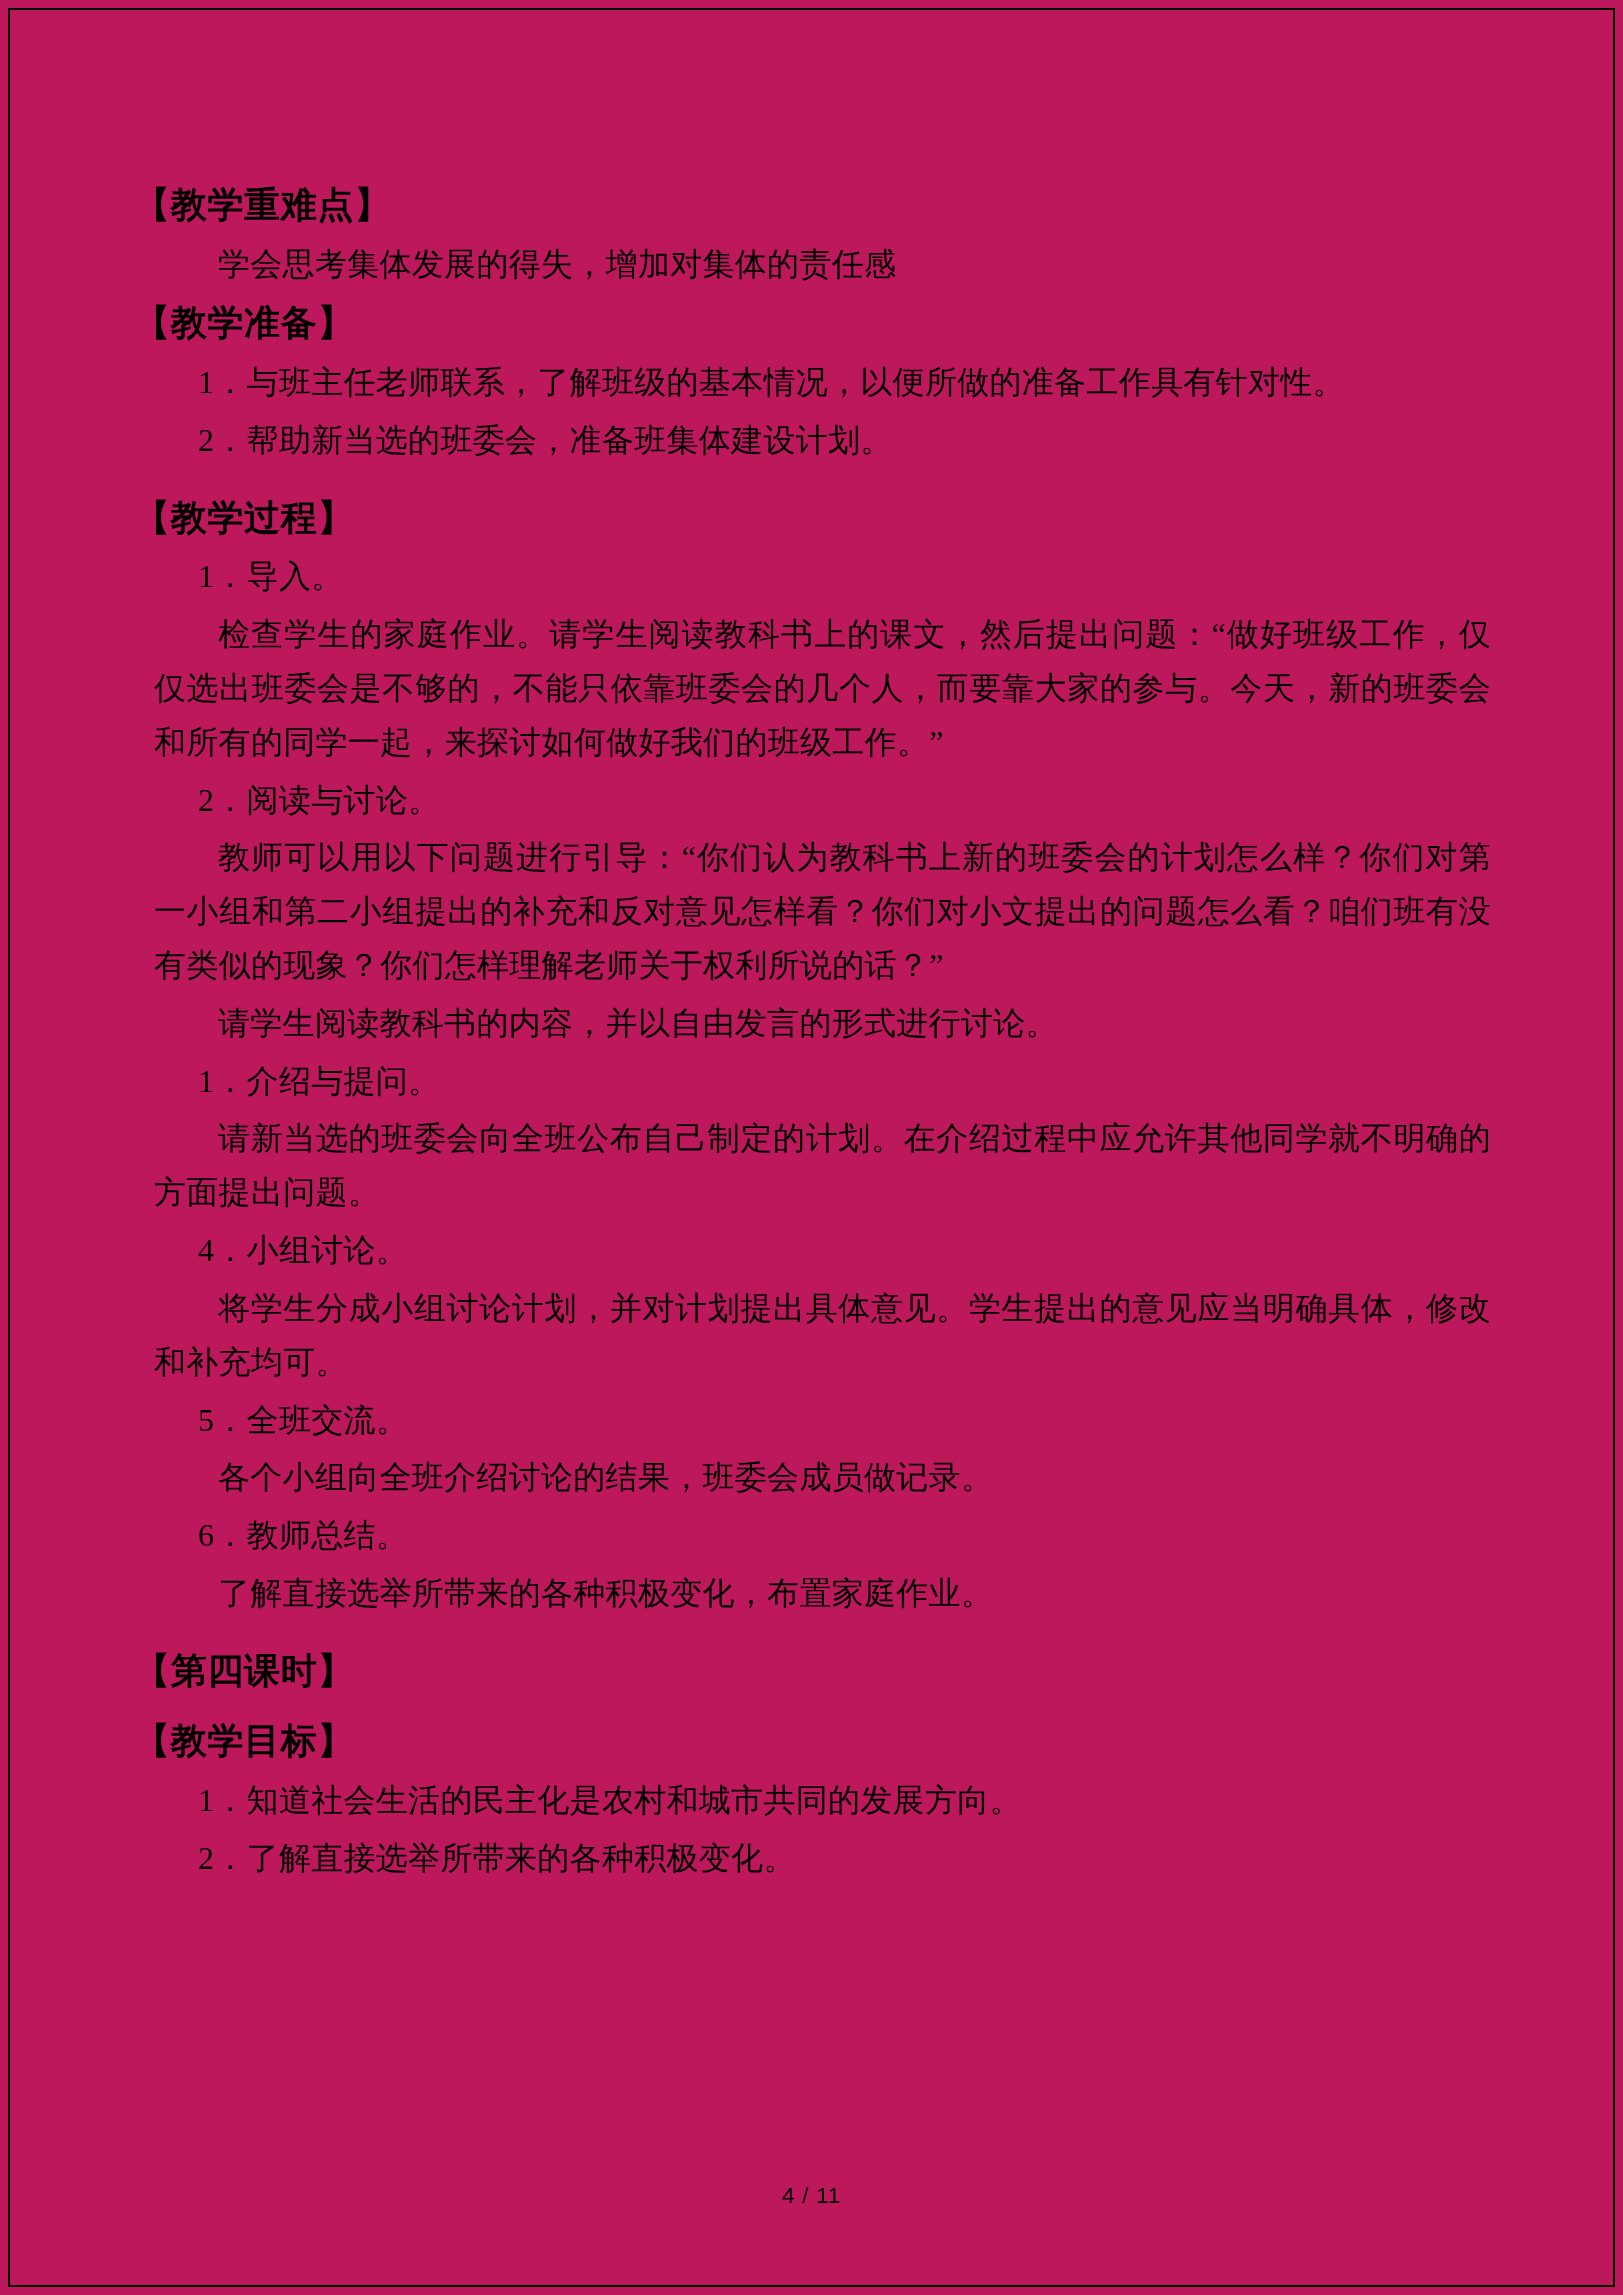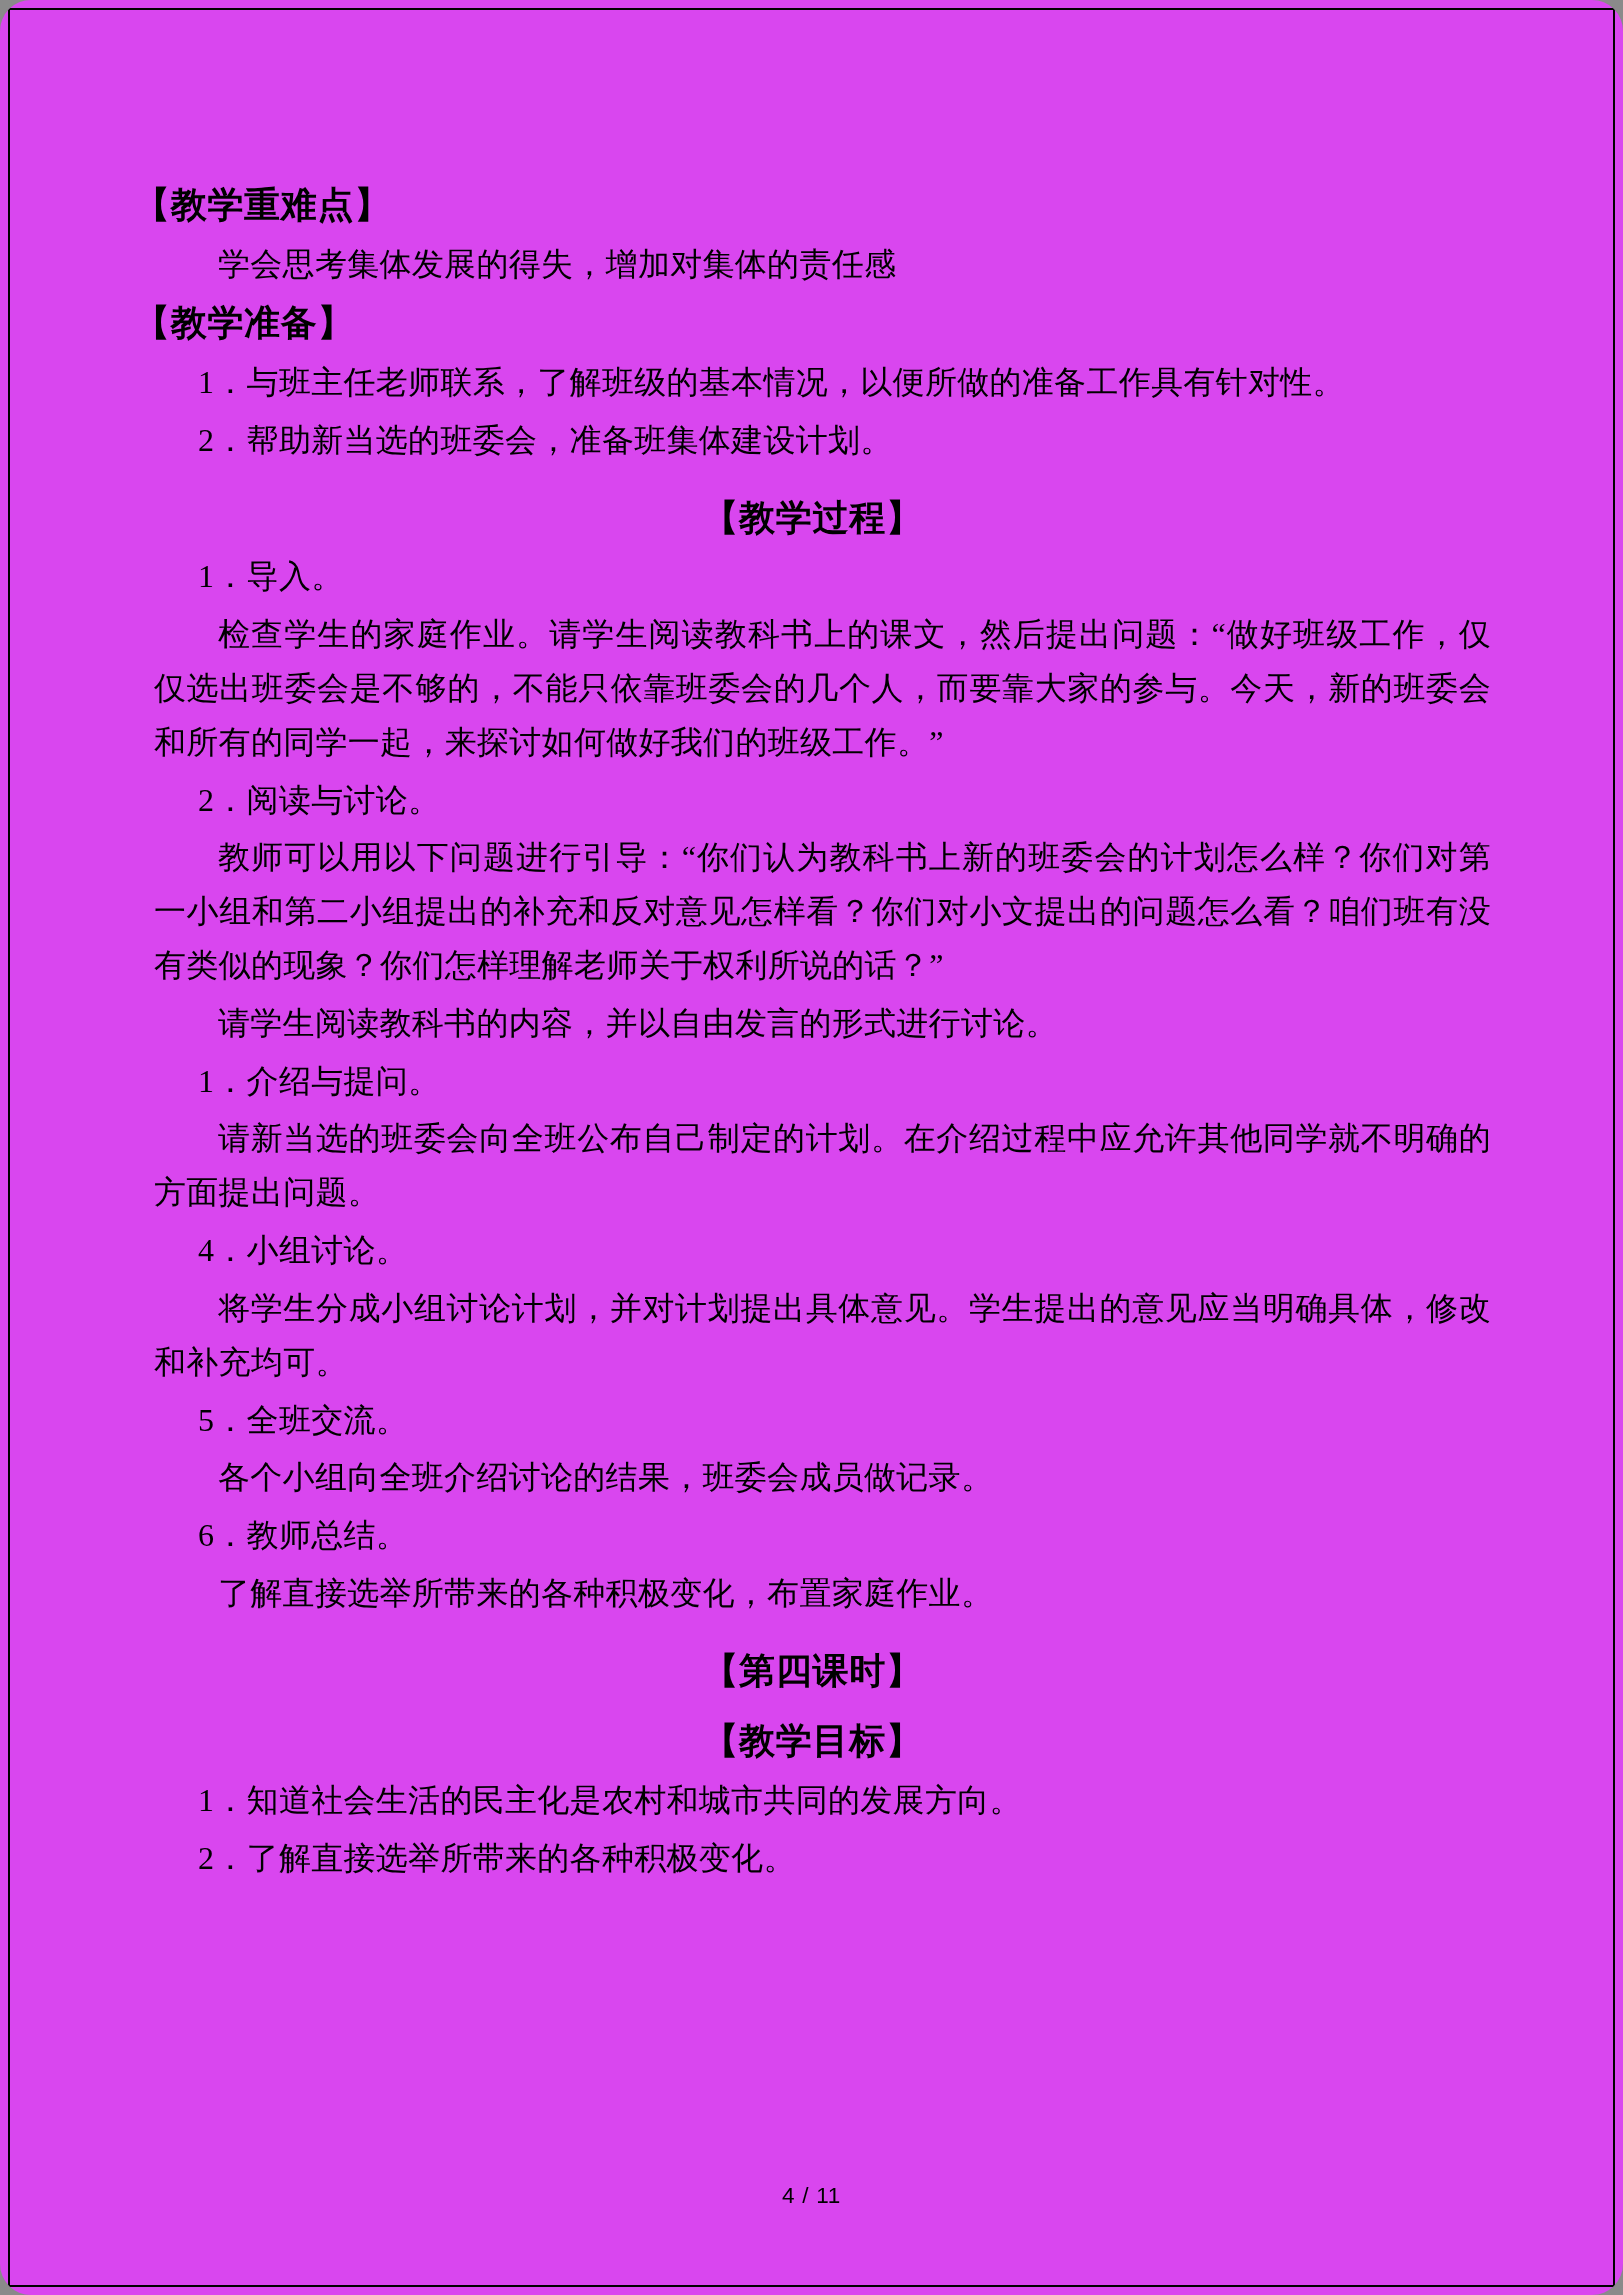--- a/index.html
+++ b/index.html
@@ -6,26 +6,25 @@
     margin: 0;
     padding: 0;
     background: #8a8a8a;
   }
   body {
     font-family: "Liberation Serif", "DejaVu Serif", serif;
   }
   .page {
     width: 1623px;
     height: 2295px;
-    background: #d946ef;
+    background: #be185d;
     position: relative;
     box-sizing: border-box;
     margin: 0 auto;
     overflow: hidden;
-    border-radius: 31px;
   }
   .page-border {
     position: absolute;
     left: 8.2px;
     top: 8.2px;
     right: 8.2px;
     bottom: 8.2px;
     border: 2px solid #000000;
     box-sizing: border-box;
     pointer-events: none;
@@ -40,21 +39,20 @@
     font-family: "Liberation Sans", "DejaVu Sans", sans-serif;
     font-weight: bold;
     font-size: 36px;
     line-height: 1.15;
     color: #000;
     margin: 0 0 12.3px 0;
     letter-spacing: 0.7px;
   }
   .heading.gap-top {
     margin-top: 29px;
-    text-align: center;
   }
   .para {
     font-size: 32px;
     line-height: 1.68;
     color: #000;
     margin: 0 0 4.1px 0;
     text-align: justify;
     letter-spacing: 0.3px;
   }
   .para.indent {

